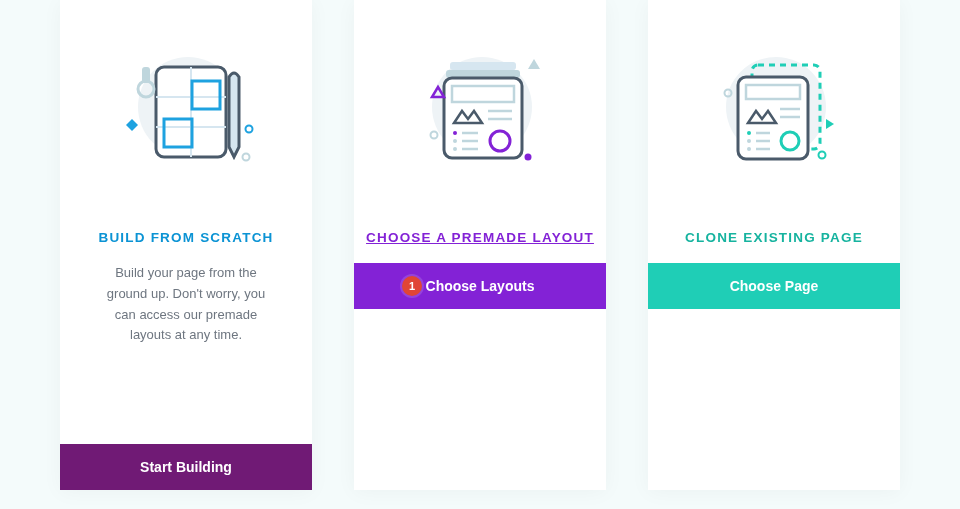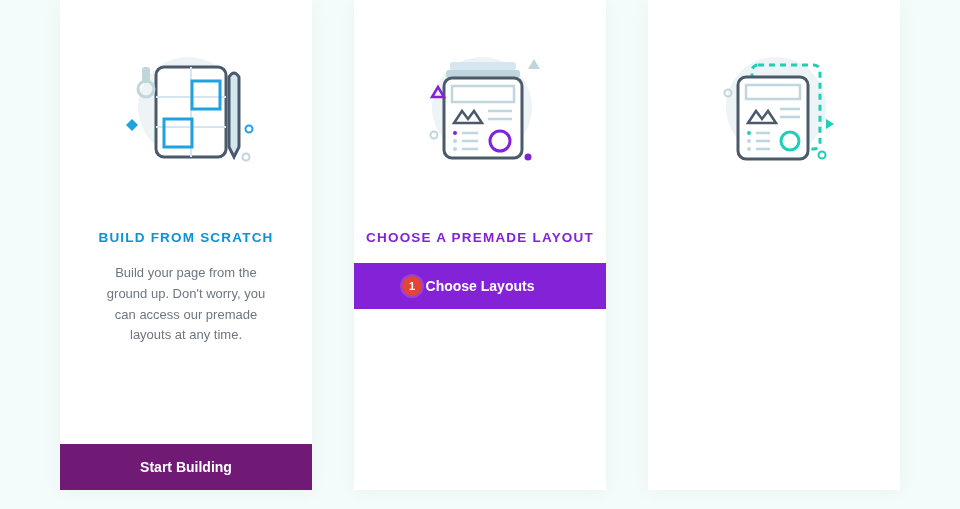--- a/index.html
+++ b/index.html
@@ -54,21 +54,21 @@
   display: flex;
   align-items: center;
   justify-content: center;
   color: #ffffff;
   font-size: 14px;
   font-weight: 600;
   cursor: pointer;
   position: relative;
 }
 .title-blue { color: #0b93d4; }
-.title-purple { color: #8322d6; }
+.title-purple { color: #8322d6; text-decoration: underline; }
 .title-teal { color: #16b39f; }
 .btn-blue { background: #701a75; }
 .btn-purple { background: #8322d6; }
 .btn-teal { background: #1fceb6; }
 .badge {
   position: absolute;
   left: 50%;
   transform: translateX(-78px);
   width: 20px;
   height: 20px;
@@ -159,15 +159,19 @@
         <circle cx="55" cy="120" r="2" fill="#bfd6dd"></circle>
         <line x1="62" y1="104" x2="76" y2="104" stroke="#bfd6dd" stroke-width="2.5"></line>
         <line x1="62" y1="112" x2="76" y2="112" stroke="#bfd6dd" stroke-width="2.5"></line>
         <line x1="62" y1="120" x2="76" y2="120" stroke="#bfd6dd" stroke-width="2.5"></line>
         <circle cx="96" cy="112" r="9" fill="none" stroke="#1fceb6" stroke-width="3"></circle>
         <circle cx="34" cy="64" r="3.5" fill="none" stroke="#bfd6dd" stroke-width="2"></circle>
         <path d="M132 90 l8 5 l-8 5 Z" fill="#1fceb6"></path>
         <circle cx="128" cy="126" r="3.5" fill="none" stroke="#1fceb6" stroke-width="2"></circle>
       </svg>
     </div>
+    <div class="card-title title-teal">CLONE EXISTING PAGE</div>
+    <div class="card-button btn-teal">
+      <span>Choose Page</span>
+    </div>
   </div>
 
 </div>
 
 </body></html>

